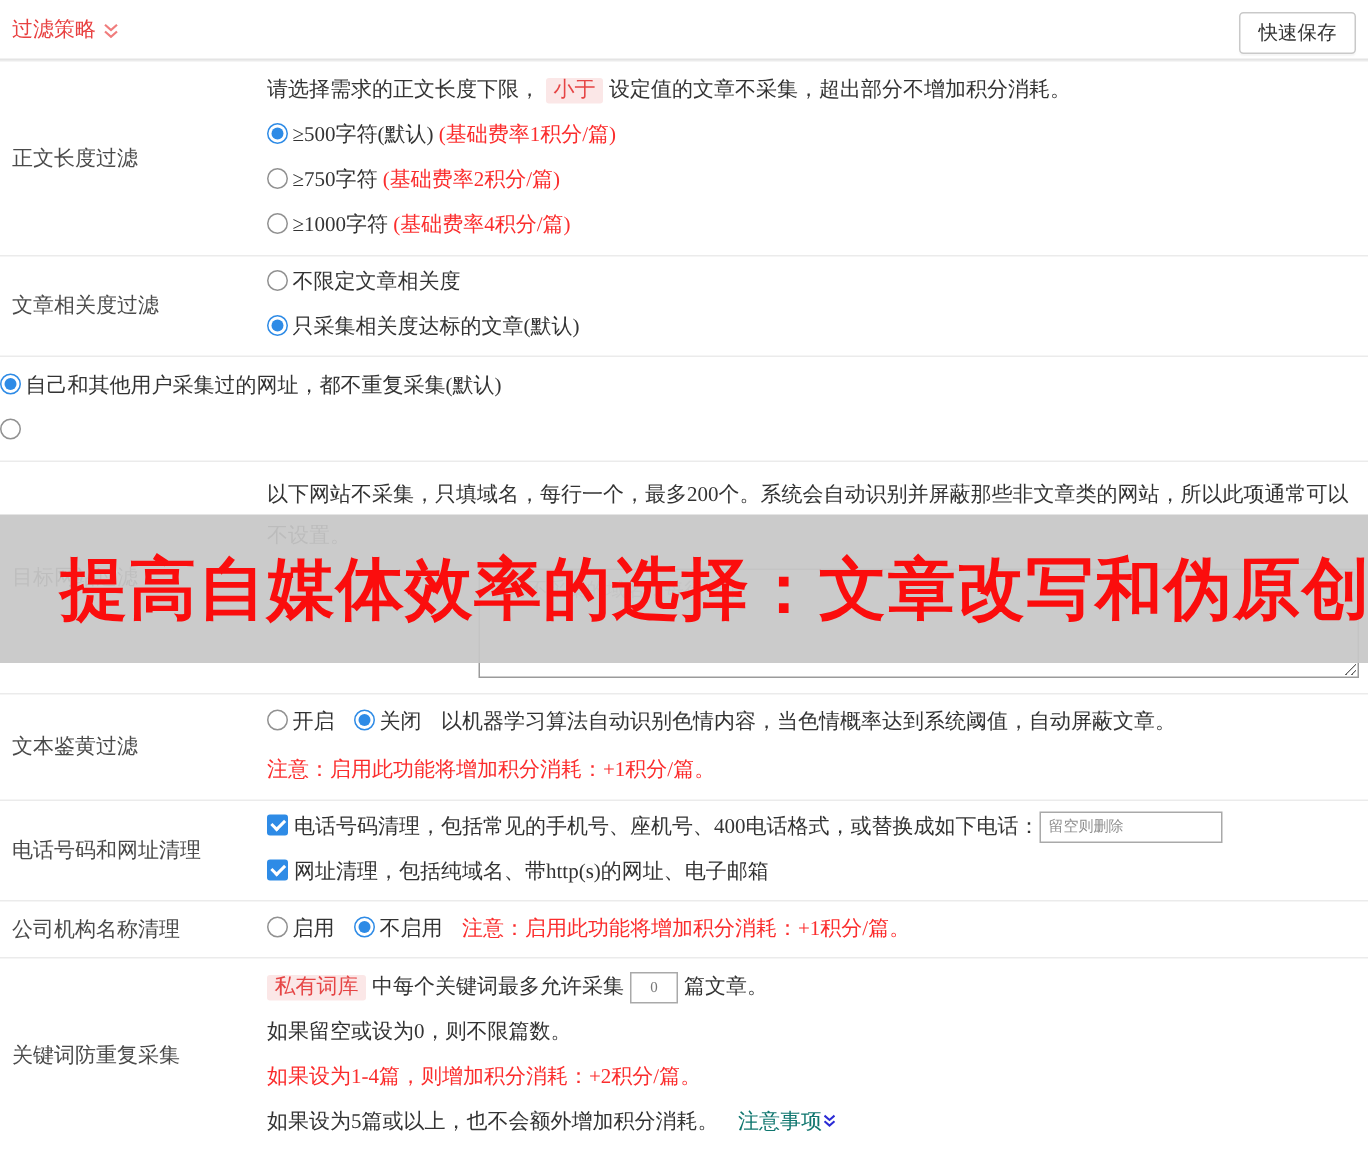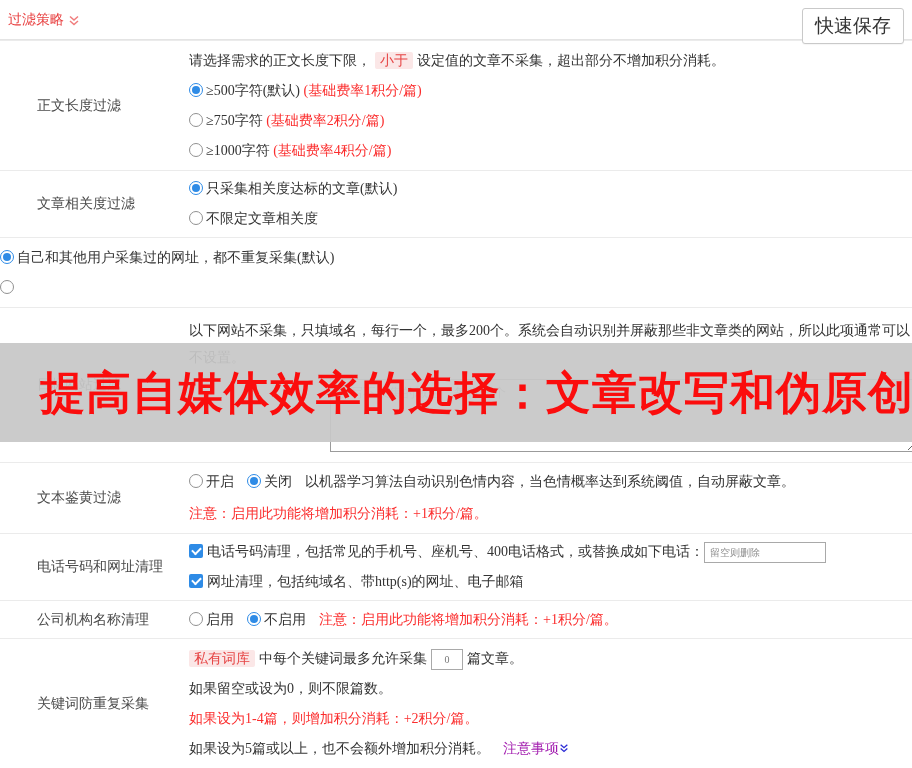--- a/index.html
+++ b/index.html
@@ -3,26 +3,26 @@
 <meta charset="utf-8">
 <style>
   * { margin:0; padding:0; box-sizing:border-box; }
   html,body { width:912px; height:768px; background:#fff; overflow:hidden; }
   body { position:relative; font-family:"Liberation Sans","DejaVu Sans",sans-serif; font-size:14px; color:#333; }
 
   
   .header { height:40px; display:flex; align-items:center; padding:4px 8px; border-bottom:1px solid #e4e4e4; position:relative; }
   .header-title { color:#e84040; font-size:14px; display:flex; align-items:center; gap:4px; }
   .header-title svg { color:#f07d7d; margin-top:2px; }
-  .save-btn { position:absolute; right:8px; top:8px; background:#fff; border:1px solid #c9c9c9; border-radius:3px; padding:4px 12px; font-size:19px; color:#333; cursor:pointer; box-shadow:0 1px 1px rgba(0,0,0,.04); font-family:inherit; }
+  .save-btn { position:absolute; right:8px; top:8px; background:#fff; border:1px solid #c9c9c9; border-radius:3px; padding:4px 12px; font-size:13px; color:#333; cursor:pointer; box-shadow:0 1px 1px rgba(0,0,0,.04); font-family:inherit; }
 
   
   .row { display:flex; border-top:1px solid #ebebeb; }
   .row:first-of-type { border-top:none; }
-  .row-label { width:178px; padding-left:26px; display:flex; align-items:center; color:#4a4a4a; flex:none;margin-left:11px; }
+  .row-label { width:178px; padding-left:8px; display:flex; align-items:center; color:#4a4a4a; flex:none; }
   .row-content { flex:1; display:flex; flex-direction:column; justify-content:center; padding-right:6px;font-family:Liberation Serif, serif; }
   .h130{height:130px} .h67{height:67px} .h70{height:70px} .h155{height:155px}
   .h71{height:71px} .h38{height:38px} .h130b{height:130px}
   .line { line-height:30px; white-space:nowrap; }
   .line32 { line-height:32px; white-space:nowrap; }
   .red { color:#fb2d2d; }
   .chip { color:#e64545; background:#fbe7e7; border-radius:2px; padding:1px 5px; margin:0 4px; }
 
   
   .radio { display:inline-block; width:14px; height:14px; border-radius:50%; border:1px solid #919191; background:#fff; vertical-align:-2px; margin-right:3px; position:relative; cursor:pointer; }
@@ -36,21 +36,21 @@
   .text-input { border:1px solid #a9a9a9; height:21px; font-size:10px; font-family:inherit; color:#777; padding:0 5px; vertical-align:middle; }
   .phone-input { width:122px; }
   .num-input { width:32px; text-align:center; margin:0 4px; }
   .text-input::placeholder { color:#8f8f8f; }
 
   .domains-textarea { margin-left:141px; margin-top:8px; width:587px; height:73px; border:1px solid #9b9b9b; font-family:inherit; font-size:13px; color:#777; padding:4px 6px; resize:both; }
   .domains-textarea::placeholder { color:#9a9a9a; }
   .intro-2line { line-height:27px; white-space:normal; padding-top:4px; }
   .r4-content { justify-content:flex-start; padding-top:5px; }
 
-  .link { color:#a21caf; text-decoration:none; cursor:pointer; }
+  .link { color:#0f766e; text-decoration:none; cursor:pointer; }
   .link svg { color:#2b2bd5; vertical-align:-1px; }
 
   
   .banner { position:absolute; left:0; top:343px; width:912px; height:99px; background:rgba(199,199,199,0.93); z-index:20; display:flex; align-items:center; padding-left:40px; }
   .banner-text { font-size:45px; font-weight:700; color:#fb0d0d; letter-spacing:1px; white-space:nowrap; }
 
   .gap6 { display:inline-block; width:6px; }
 </style>
 </head>
 <body>
@@ -81,24 +81,24 @@
     <div class="line">
       <span class="radio"></span><span>≥1000字符</span> <span class="red">(基础费率4积分/篇)</span>
     </div>
   </div>
 </div>
 
 <div class="row h67">
   <div class="row-label">文章相关度过滤</div>
   <div class="row-content">
     <div class="line">
-      <span class="radio sel"></span><span>只采集相关度达标的文章(默认)</span>
+      <span class="radio"></span><span>不限定文章相关度</span>
     </div>
     <div class="line">
-      <span class="radio"></span><span>不限定文章相关度</span>
+      <span class="radio sel"></span><span>只采集相关度达标的文章(默认)</span>
     </div>
   </div>
 </div>
 
 <div class="row h70">
   <div class="row-content">
     <div class="line">
       <span class="radio sel"></span><span>自己和其他用户采集过的网址，都不重复采集(默认)</span>
     </div>
     <div class="line">

